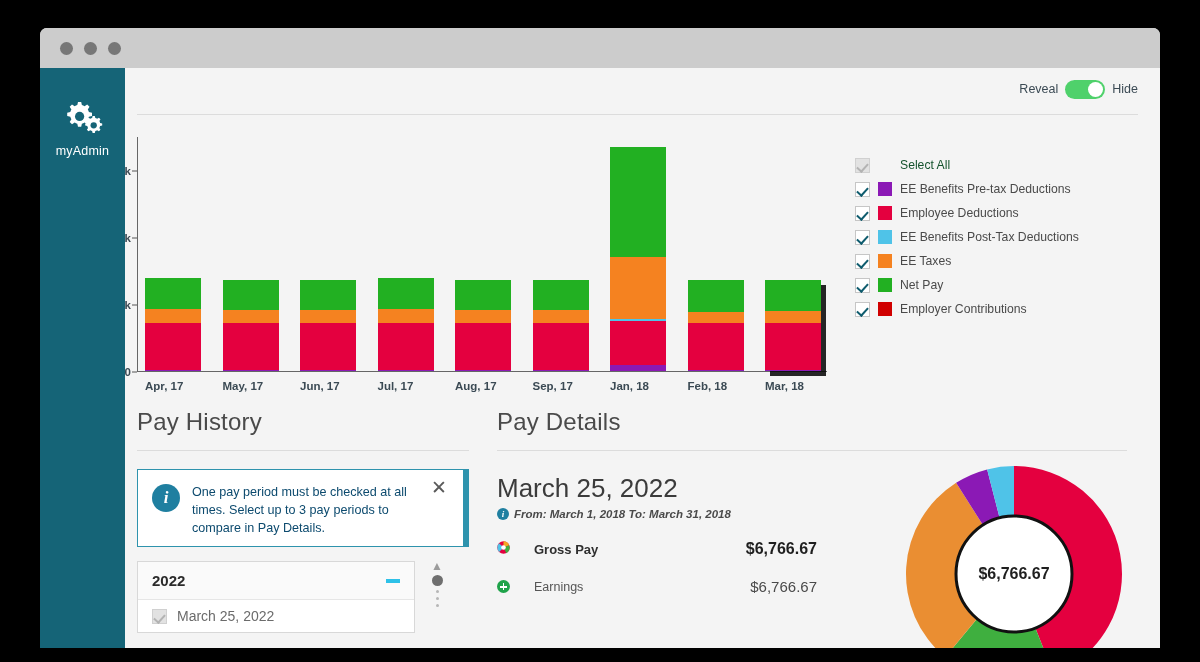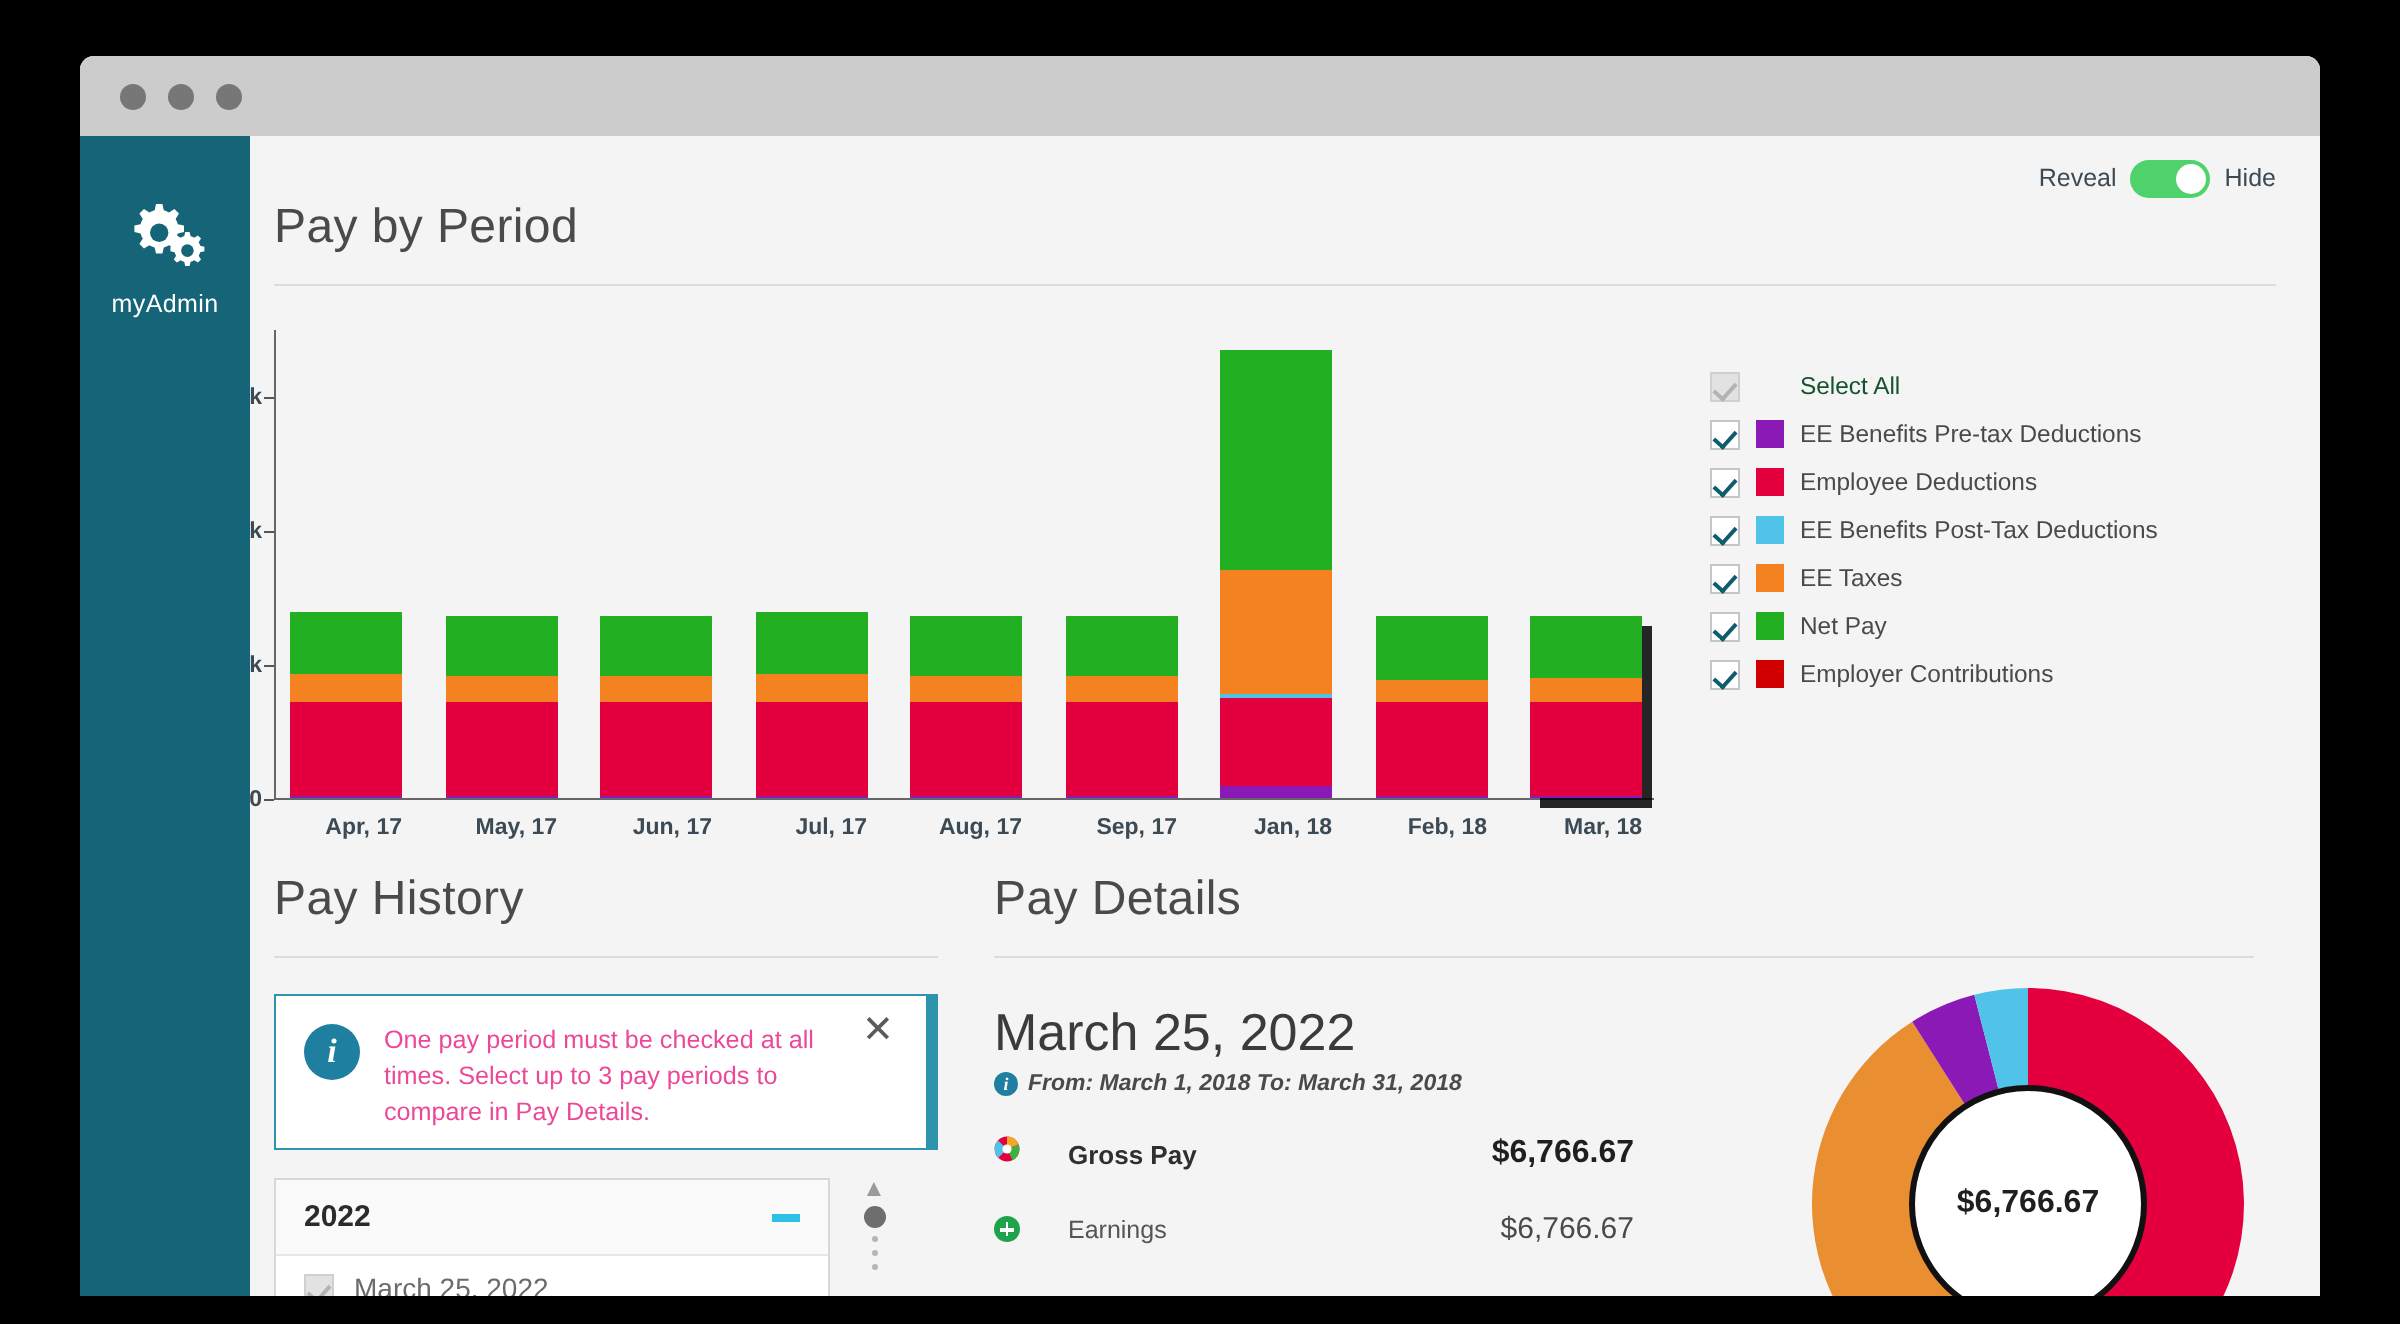--- a/index.html
+++ b/index.html
@@ -72,21 +72,21 @@
     display: flex; align-items: flex-end; justify-content: space-between;
   }
   .barcol { width: 56px; display: flex; flex-direction: column-reverse; position: relative; }
   .barcol.selected { box-shadow: 5px 5px 0 rgba(0,0,0,0.85); }
   .seg { width: 100%; }
   .xlabels {
     position: absolute; left: 8px; right: 6px; top: 100%;
     display: flex; justify-content: space-between; padding-top: 8px;
   }
   .xlabels div {
-    width: 56px; text-align: right; font-size: 11.5px; color: #3b4a54; font-weight: 700;
+    width: 56px; text-align: left; font-size: 11.5px; color: #3b4a54; font-weight: 700;
   }
 
   
   .legend { margin-left: 28px; padding-top: 16px; }
   .legrow { display: flex; align-items: center; height: 24px; gap: 8px; }
   .cbox {
     width: 15px; height: 15px; background: #ffffff; border: 1px solid #c6c6c6;
     position: relative; flex: 0 0 15px;
   }
   .cbox.on::after, .cbox.off::after {
@@ -110,21 +110,21 @@
     border: 1px solid #2e93ad; border-right: 6px solid #2e93ad;
     display: flex; align-items: flex-start; gap: 12px; padding: 14px 12px 14px 14px;
     position: relative; height: 78px;
   }
   .iicon {
     width: 28px; height: 28px; border-radius: 50%; background: #1f7fa0;
     color: #ffffff; font-weight: 700; font-size: 17px; font-style: italic;
     display: flex; align-items: center; justify-content: center; flex: 0 0 28px;
     font-family: "Liberation Serif", serif;
   }
-  .itext { font-size: 12.6px; line-height: 1.42; color: #ec4899; padding-right: 24px; }
+  .itext { font-size: 12.6px; line-height: 1.42; color: #0c4a6e; padding-right: 24px; }
   .xclose {
     position: absolute; right: 16px; top: 10px; width: 16px; height: 16px;
     color: #5a5a5a; font-size: 19px; line-height: 16px; font-weight: 300;
   }
 
   .yearbox { margin-top: 14px; background: #fafafa; border: 1px solid #d8d8d8; width: 278px; }
   .yearhead {
     display: flex; align-items: center; justify-content: space-between;
     padding: 10px 14px; font-size: 15px; color: #2b2b2b; font-weight: 700;
   }
@@ -203,21 +203,20 @@
 
       <div class="revealrow">
         <span>Reveal</span>
         <span class="toggle">
           <span class="knob"></span>
         </span>
         <span>Hide</span>
       </div>
 
       <div style="padding:2px 22px 0 12px;">
-        <div class="sec-title">Pay by Period</div>
         <div class="rule" style="margin-top:14px;"></div>
       </div>
 
       <div class="chartarea" style="margin-top:22px;">
         <div class="plotbox">
           <div class="axisY"></div>
           <div class="axisX"></div>
           <div id="yaxis">
               <div class="ylabel" style="top: 235px;">$0.00</div>
               <div class="ytick" style="top: 235px;"></div>

